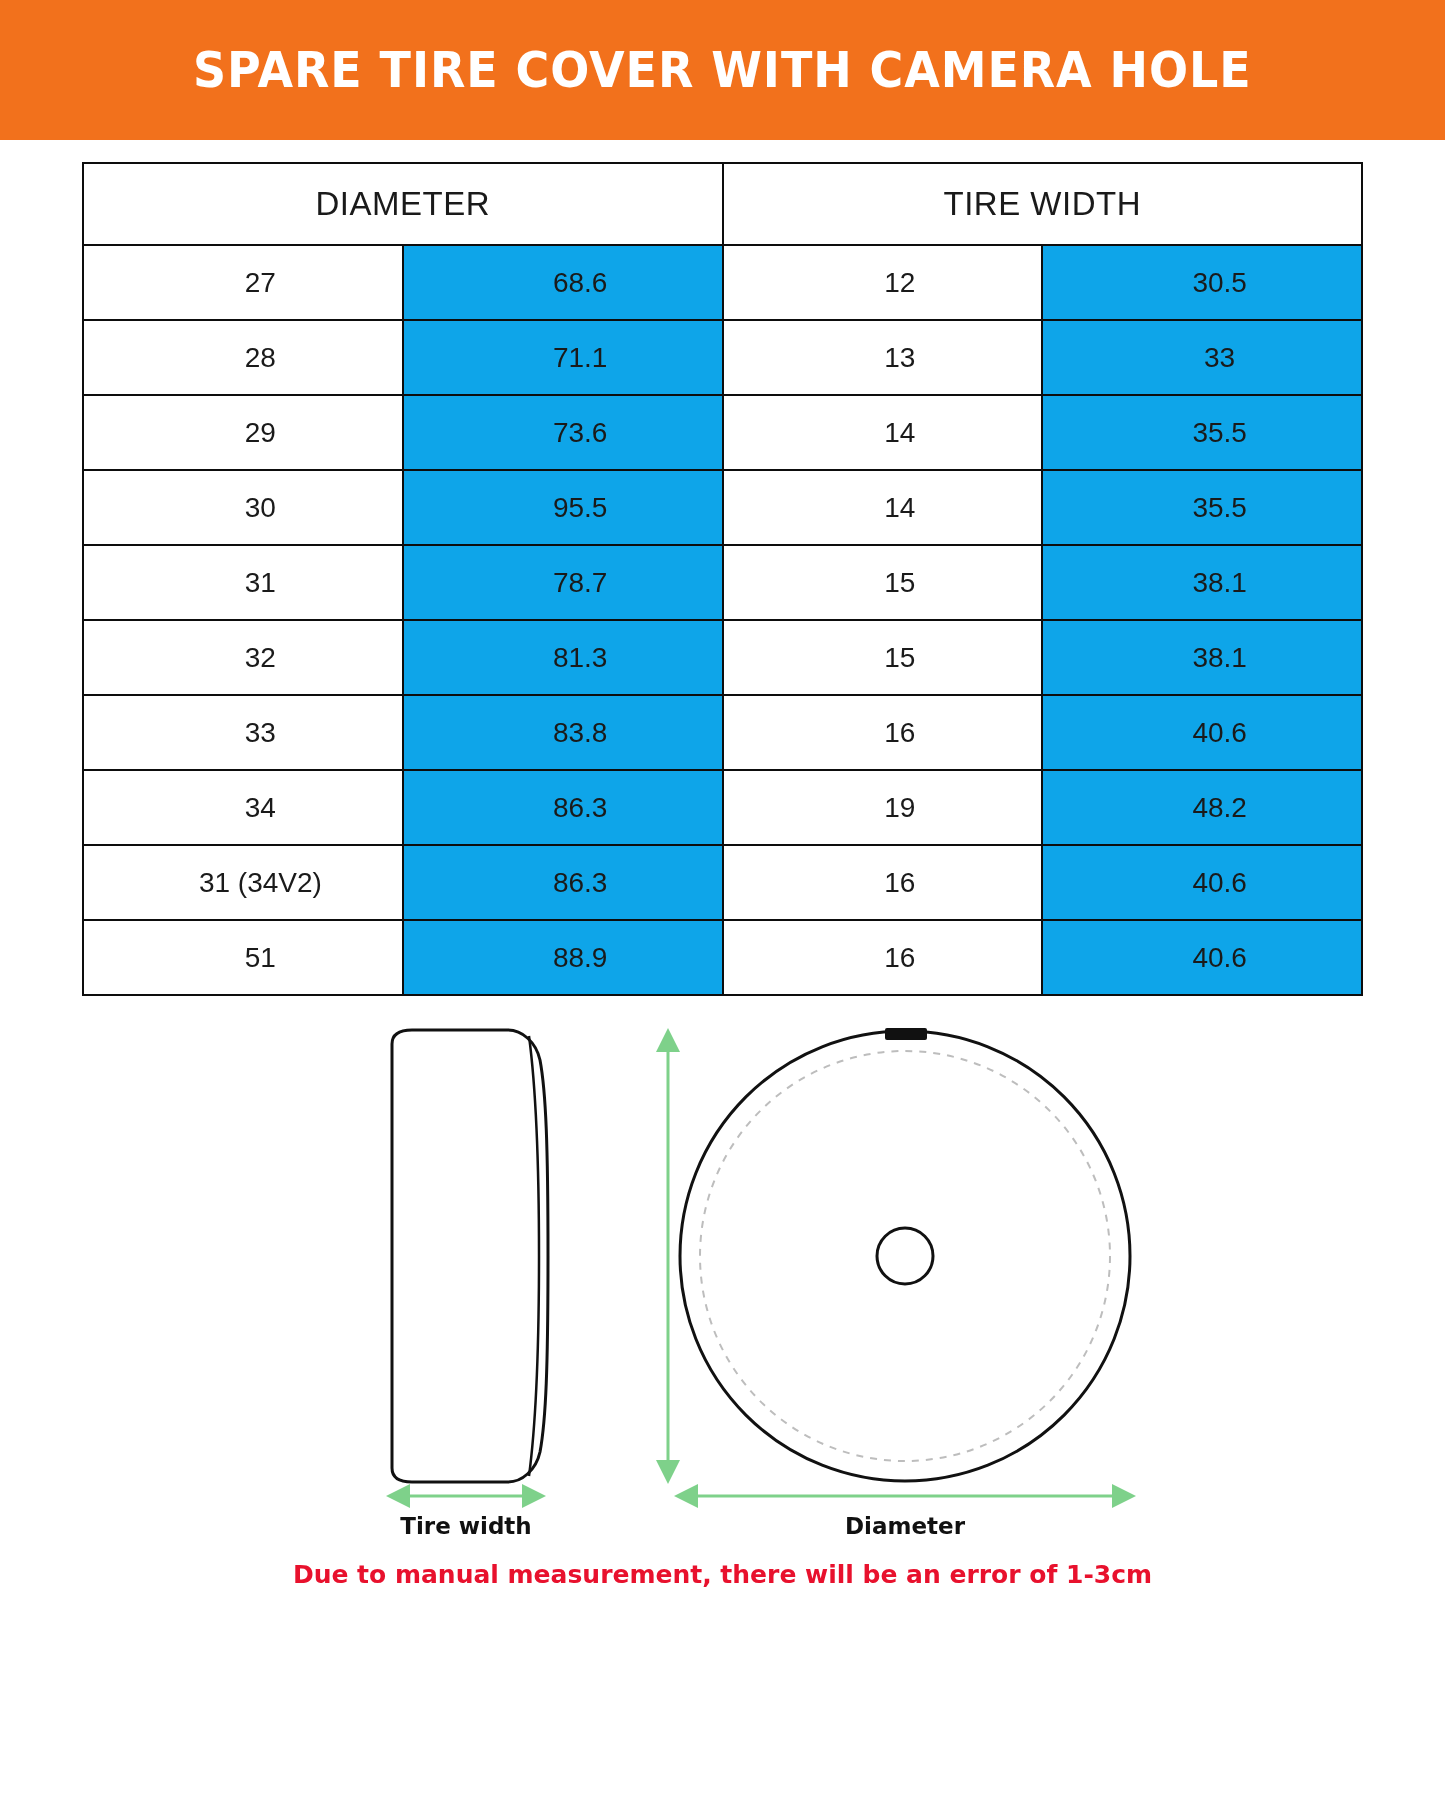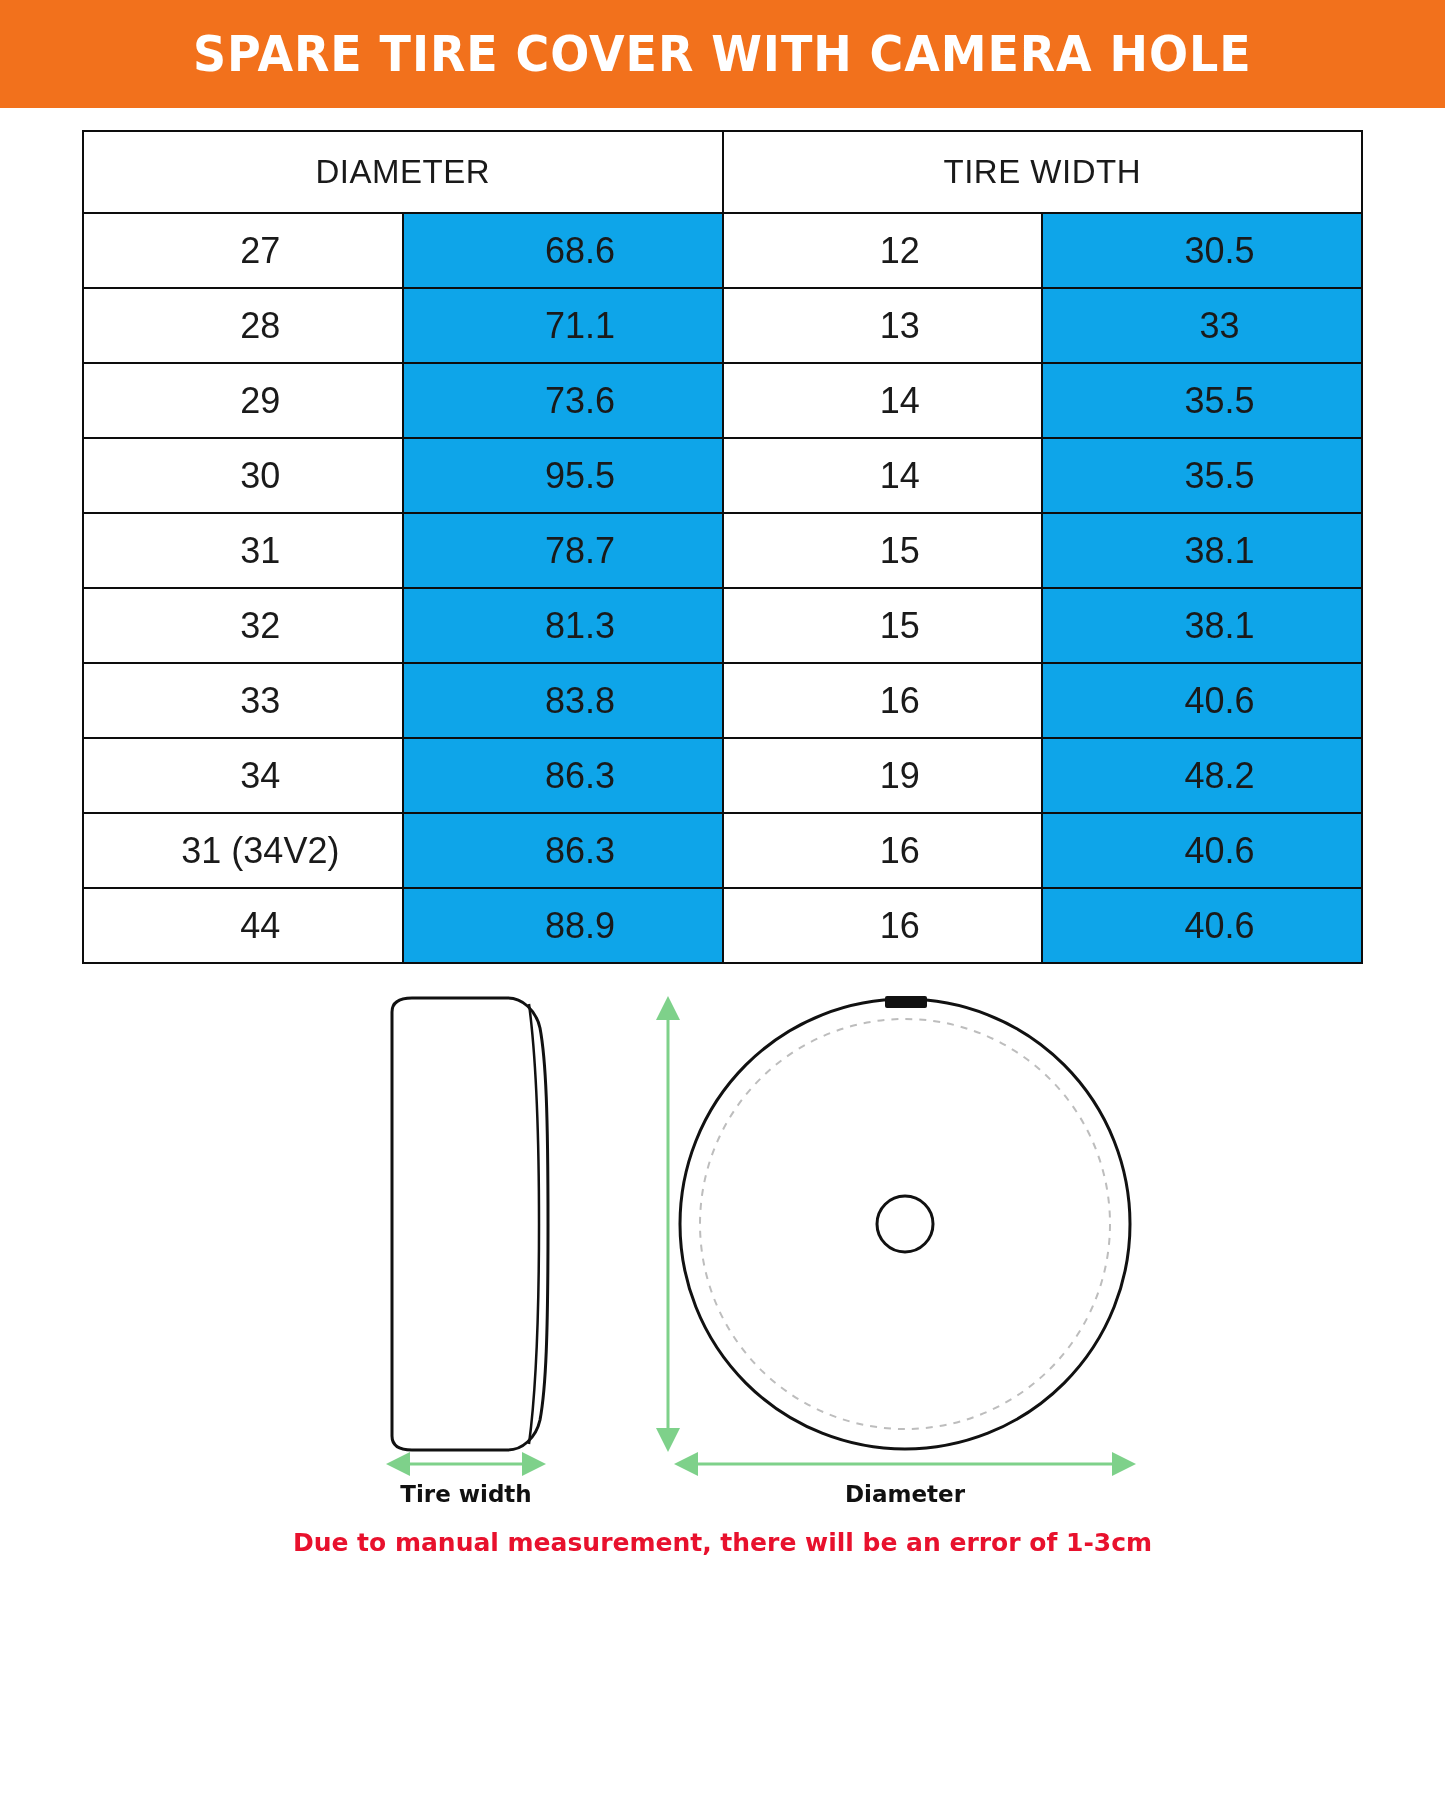--- a/index.html
+++ b/index.html
@@ -12,21 +12,21 @@
     height: 1809px;
     font-family: "Liberation Sans", sans-serif;
     color: #1a1a1a;
     position: relative;
     overflow: hidden;
   }
 
   
   .banner {
     width: 100%;
-    height: 108px;
+    height: 140px;
     background: #f2711c;
     display: flex;
     align-items: center;
     justify-content: center;
     box-sizing: border-box;
   }
   .banner-title {
     color: #ffffff;
     font-size: 50px;
     font-weight: bold;
@@ -60,21 +60,21 @@
     background: #ffffff;
   }
   .sub-head {
     font-size: 27px;
     font-weight: bold;
     height: 74px;
     background: #ffffff;
   }
   .sub-head.shaded { background: #f0f0f0; }
   td.cell {
-    font-size: 36px;
+    font-size: 28px;
     height: 71px;
     background: #ffffff;
     padding-left: 36px;
   }
   td.cell.shaded { background: #0ea5e9; }
 
   
   .diagram {
     position: relative;
     width: 100%;
@@ -163,21 +163,21 @@
         <td class="cell">19</td>
         <td class="cell shaded">48.2</td>
       </tr>
       <tr>
         <td class="cell">31 (34V2)</td>
         <td class="cell shaded">86.3</td>
         <td class="cell">16</td>
         <td class="cell shaded">40.6</td>
       </tr>
       <tr>
-        <td class="cell">44</td>
+        <td class="cell">51</td>
         <td class="cell shaded">88.9</td>
         <td class="cell">16</td>
         <td class="cell shaded">40.6</td>
       </tr>
     </tbody>
   </table>
 </div>
 
 <div class="diagram">
   <svg width="1445" height="520" viewBox="0 0 1445 520">

